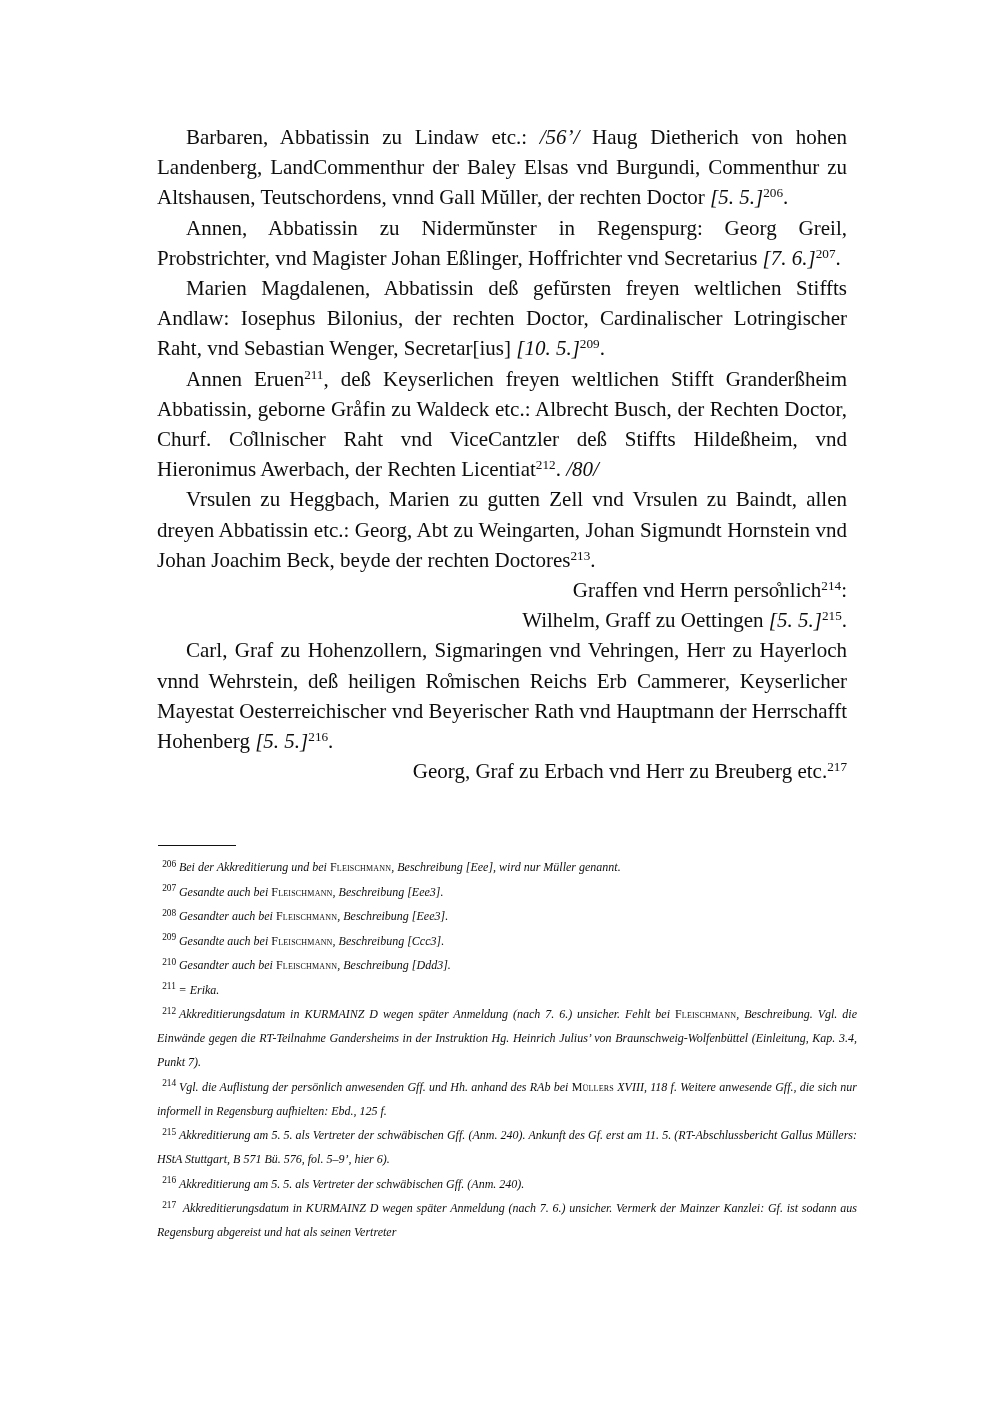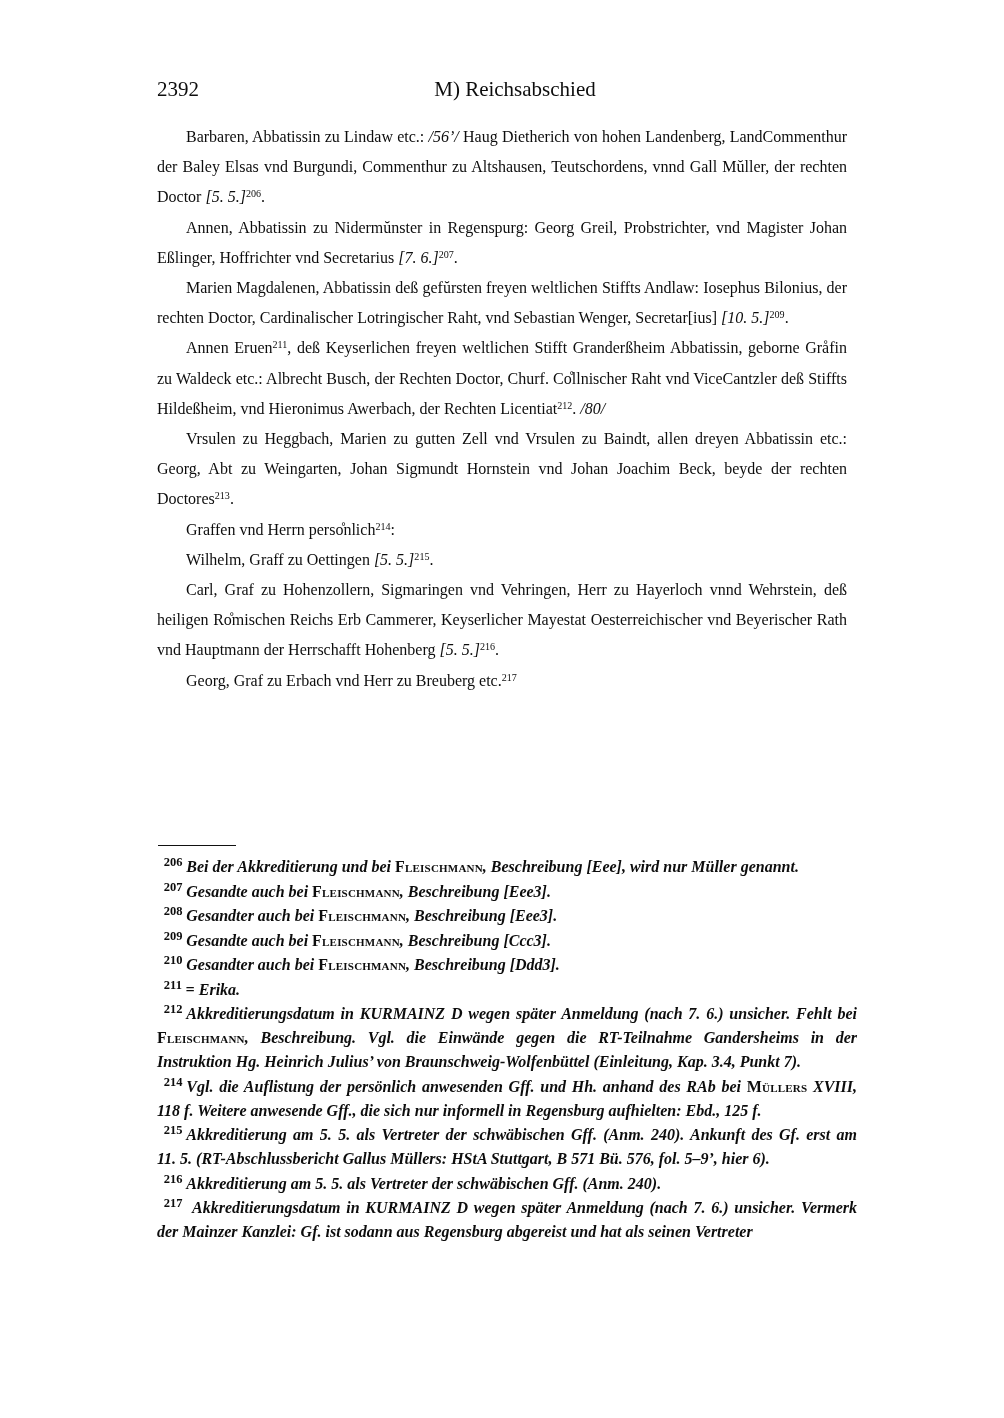--- a/index.html
+++ b/index.html
@@ -44,30 +44,30 @@
 
   
   .body-block {
     position: absolute;
     top: 122px;
     left: 157px;
     width: 690px;
   }
   p.para {
     margin: 0;
-    font-size: 16px;
+    font-size: 21px;
     line-height: 30.2px;
     text-align: justify;
     text-indent: 29px;
     text-justify: inter-word;
     hyphens: manual;
     font-family: Liberation Serif, serif;
   }
   p.para.last-line-left {
-    text-align: left;
+    text-align: right;
   }
   .it { font-style: italic; }
   sup.fn {
     font-size: 0.63em;
     vertical-align: 0.52em;
     line-height: 0;
     font-style: normal;
   }
 
   
@@ -82,27 +82,26 @@
 
   
   .footnotes {
     position: absolute;
     top: 855px;
     left: 157px;
     width: 700px;
   }
   p.fnote {
     margin: 0 0 0.5px 0;
-    font-size: 16px;
+    font-size: 12px;
     line-height: 24.0px;
     font-style: italic;
     text-align: justify;
     text-indent: 0;
     hyphens: manual;
-    font-weight: bold;
   }
   p.fnote.jf { text-align: justify; }
   p.fnote .fnum {
     font-style: normal;
     font-size: 0.78em;
     vertical-align: 0.45em;
     line-height: 0;
     margin-right: 0.30em;
     margin-left: 0.55em;
   }
@@ -110,24 +109,20 @@
     font-variant: small-caps;
     font-style: normal;
     letter-spacing: 0.2px;
   }
 </style>
 </head>
 <body>
 
 <div class="page">
 
-  <div class="running-head">
-    <span class="folio">2392</span>
-    <span class="head-title">M) Reichsabschied</span>
-  </div>
 
   <div class="body-block">
 
     <p class="para">Barbaren, Abbatissin zu Lindaw etc.: <span class="it">/56’/</span> Haug Dietherich von hohen Landenberg, LandCommenthur der Baley Elsas vnd Burgundi, Commenthur zu Altshausen, Teutschordens, vnnd Gall Mŭller, der rechten Doctor <span class="it">[5.&nbsp;5.]</span><sup class="fn">206</sup>.</p>
 
     <p class="para">Annen, Abbatissin zu Nidermŭnster in Regenspurg: Georg Greil, Probstrichter, vnd Magister Johan Eßlinger, Hoffrichter vnd Secretarius <span class="it">[7.&nbsp;6.]</span><sup class="fn">207</sup>.</p>
 
 
     <p class="para">Marien Magdalenen, Abbatissin deß gefŭrsten freyen weltlichen Stiffts Andlaw: Iosephus Bilonius, der rechten Doctor, Cardinalischer Lotringischer Raht, vnd Sebastian Wenger, Secretar[ius] <span class="it">[10.&nbsp;5.]</span><sup class="fn">209</sup>.</p>
 

